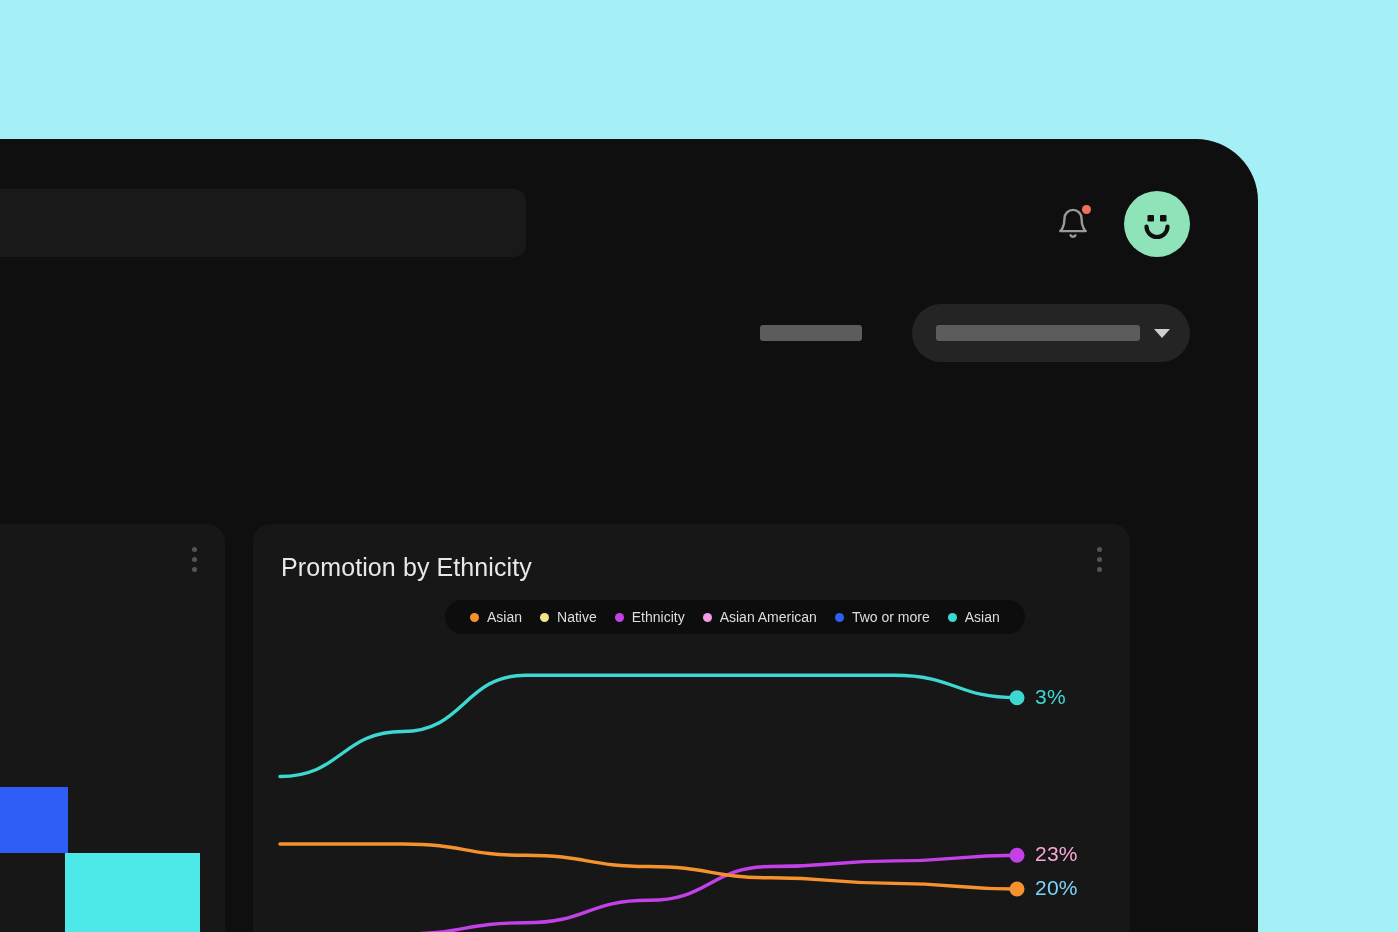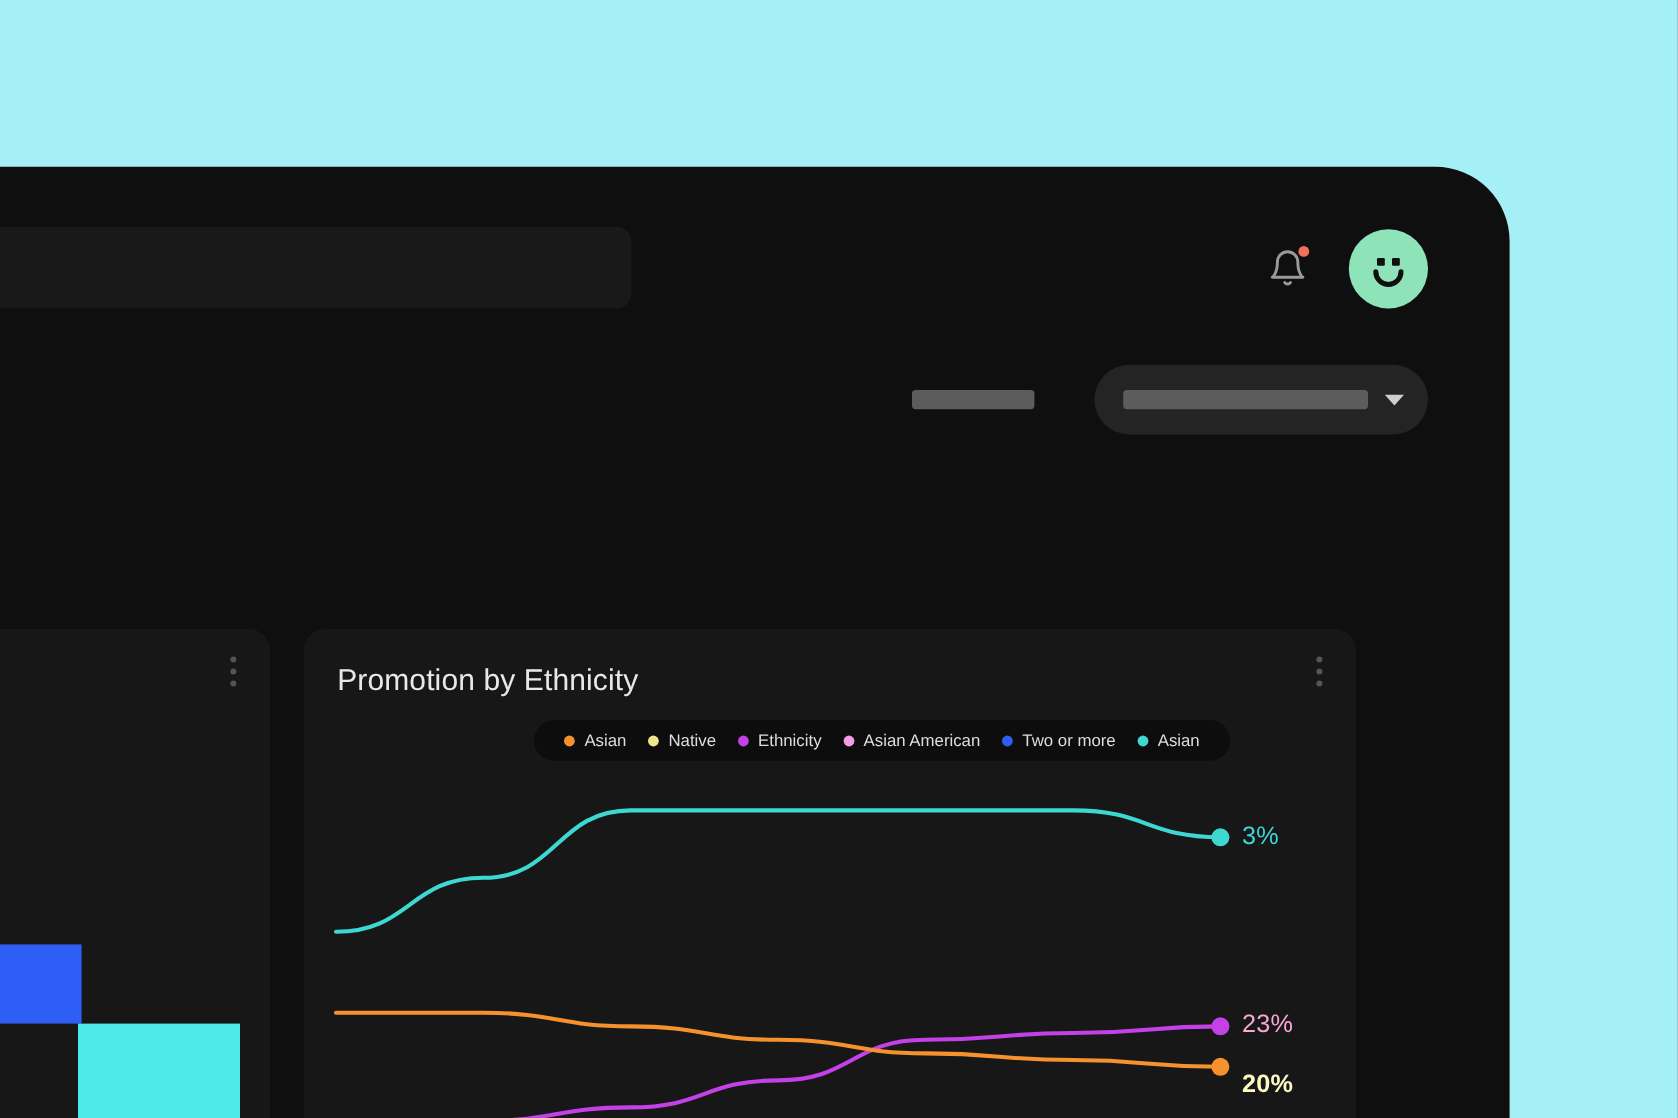--- a/index.html
+++ b/index.html
@@ -214,19 +214,19 @@
             <path d="M27.0,357.5 C88.4,357.5 88.4,363.1 149.8,363.1 C211.2,363.1 211.2,363.1 272.7,363.1 C334.1,363.1 334.1,357.5 395.5,357.5 C456.9,357.5 456.9,351.9 518.3,351.9 C579.8,351.9 579.8,351.9 641.2,351.9 C702.6,351.9 702.6,357.5 764.0,357.5" fill="none" stroke="#f2e48c" stroke-width="3.4" stroke-linecap="round" stroke-linejoin="round"></path>
             <circle cx="764" cy="357.5" r="7.5" fill="#f2e48c"></circle>
             <path d="M27.0,391.3 C88.4,391.3 88.4,391.3 149.8,391.3 C211.2,391.3 211.2,389.0 272.7,389.0 C334.1,389.0 334.1,385.6 395.5,385.6 C456.9,385.6 456.9,380.0 518.3,380.0 C579.8,380.0 579.8,380.0 641.2,380.0 C702.6,380.0 702.6,380.0 764.0,380.0" fill="none" stroke="#f49ce8" stroke-width="3.4" stroke-linecap="round" stroke-linejoin="round"></path>
             <circle cx="764" cy="380" r="7.5" fill="#f49ce8"></circle>
             <path d="M27.0,357.5 C88.4,357.5 88.4,402.5 149.8,402.5 C211.2,402.5 211.2,447.5 272.7,447.5 C334.1,447.5 334.1,447.5 395.5,447.5 C456.9,447.5 456.9,447.5 518.3,447.5 C579.8,447.5 579.8,447.5 641.2,447.5 C702.6,447.5 702.6,447.5 764.0,447.5" fill="none" stroke="#2f5ef6" stroke-width="3.4" stroke-linecap="round" stroke-linejoin="round"></path>
             <circle cx="764" cy="447.5" r="7.5" fill="#2f5ef6"></circle>
           </svg>
         <div id="endlabels">
             <div class="dlabel" style="color: rgb(62, 216, 210); left: 782px; top: 40.75px;">3%</div>
             <div class="dlabel" style="color: #f9a8d4; left: 782px; top: 198.25px;">23%</div>
-            <div class="dlabel" style="color: #fef9c3; left: 782px; top: 248px; font-weight: bold;">20%</div>
+            <div class="dlabel" style="color: #7dd3fc; left: 782px; top: 232px;">20%</div>
           </div>
       </div>
     </div>
 
   </div>
 </div>
 
 </body></html>

